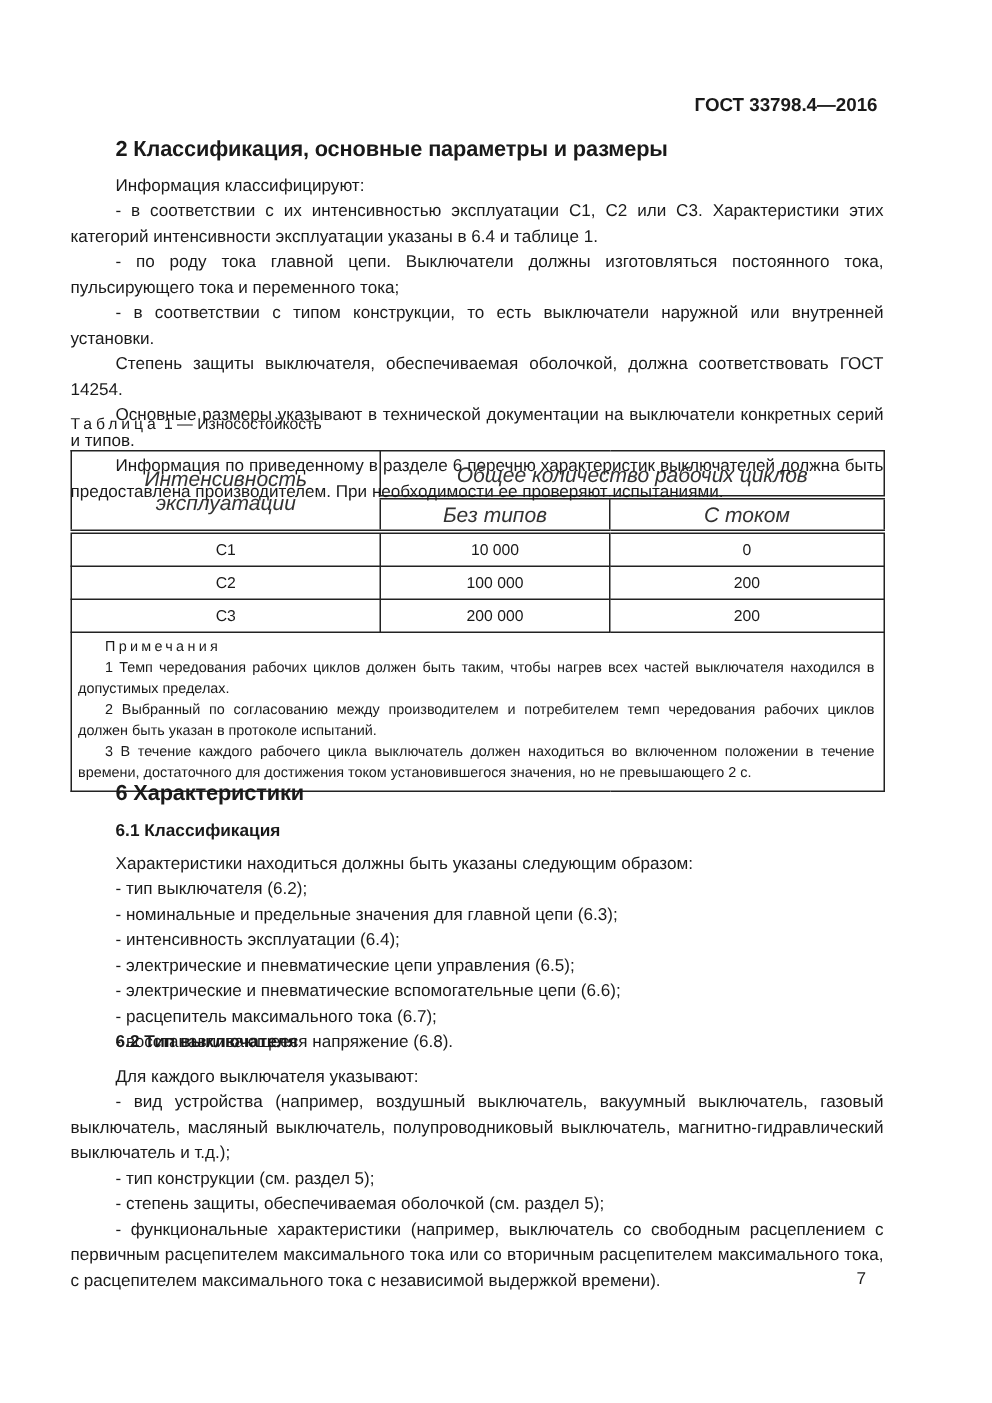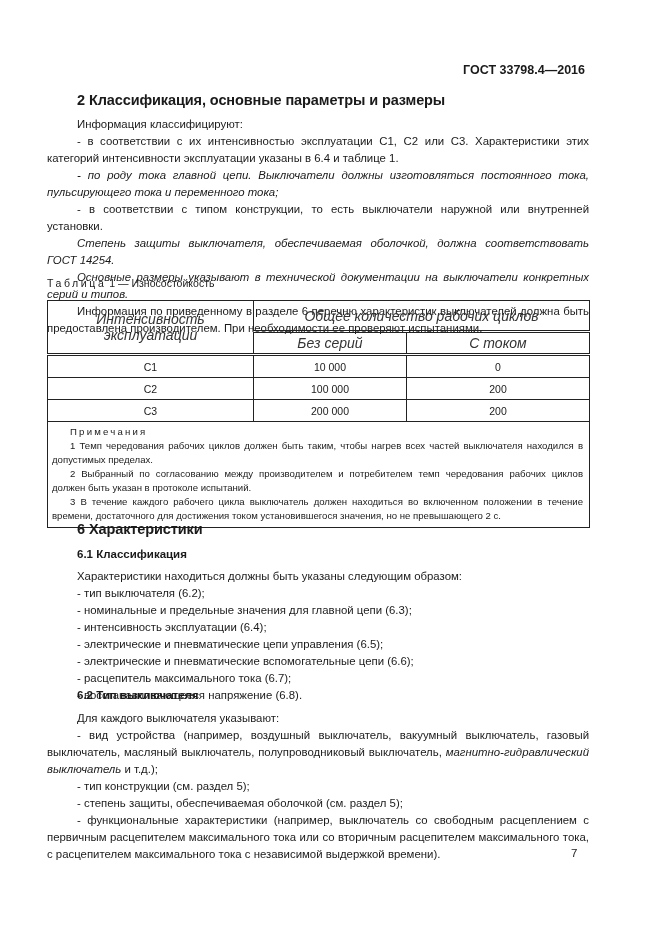--- a/index.html
+++ b/index.html
@@ -6,21 +6,21 @@
   body { width: 661px; height: 935px; position: relative; overflow: hidden;
          font-family: "Liberation Sans", sans-serif; color: #1a1a1a; }
   .abs { position: absolute; }
   .doc-id { right: 76px; top: 63px; font-size: 12.5px; font-weight: bold; padding-left: 36px; }
   .h1 { left: 77px; font-size: 14.5px; font-weight: bold; letter-spacing: -0.1px; }
   .h2 { left: 77px; font-size: 11.5px; font-weight: bold; }
   .p { left: 47px; width: 542px; font-size: 11.4px; line-height: 17px; }
   .p .ind { display: block; text-indent: 30px; text-align: justify; }
   .p .ind.last { text-align-last: left; }
   .p .noind { display: block; padding-left: 30px; }
-  .it { font-style: italic; }
+  .it { }
   .tcap { left: 47px; top: 277px; font-size: 10.5px; }
   .tcap .sp { letter-spacing: 2.6px; }
   table.t1 { position: absolute; left: 47px; top: 300px; width: 543px;
              border-collapse: collapse; font-size: 10.5px; }
   table.t1 td { border: 1px solid #222; text-align: center; padding: 0; }
   table.t1 .hdr { font-size: 14px; color: #333; font-style: italic; }
   table.t1 tr.h1r td { height: 29px; }
   table.t1 tr.h2r td { height: 20px; }
   table.t1 tr.h2r td, table.t1 tr.h1r td.intens { border-bottom: 3px double #222; text-align: center; }
   table.t1 tr.h1r td.total { border-bottom: 3px double #222; }
@@ -52,21 +52,21 @@
   <span>1 — Износостойкость</span>
 </div>
 
 <table class="t1">
   <tbody>
       <tr class="h1r">
     <td class="hdr intens" rowspan="2" style="width:205px">Интенсивность эксплуатации</td>
     <td class="hdr total" colspan="2">Общее количество рабочих циклов</td>
   </tr>
   <tr class="h2r">
-    <td class="hdr" style="width:152px">Без серий</td>
+    <td class="hdr" style="width:152px">Без типов</td>
     <td class="hdr">С током</td>
   </tr>
   <tr class="d">
     <td>С1</td>
     <td>10 000</td>
     <td>0</td>
   </tr>
   <tr class="d">
     <td>С2</td>
     <td>100 000</td>

